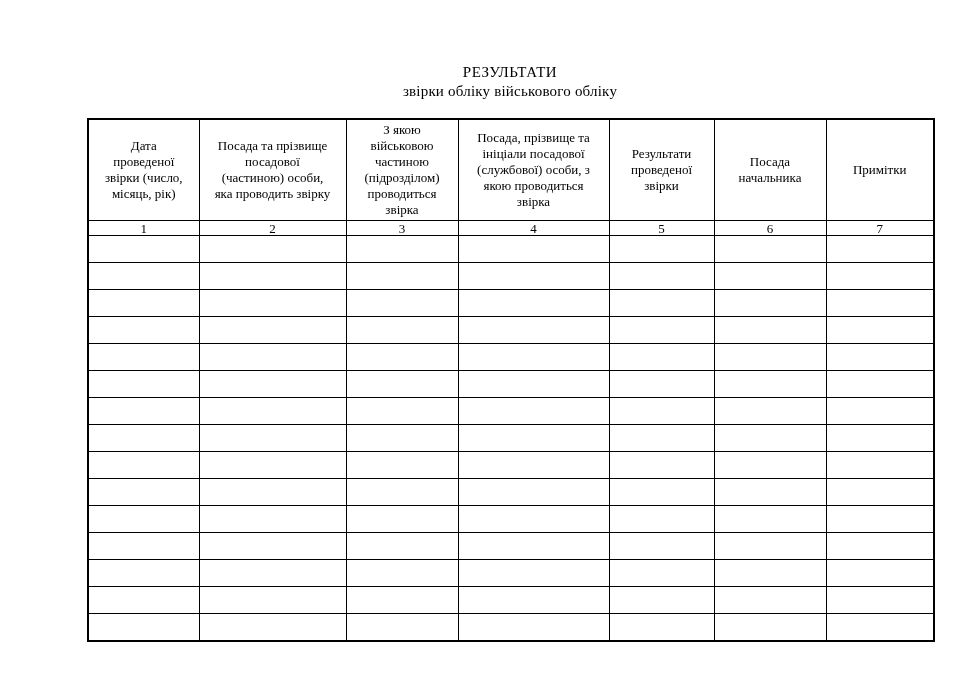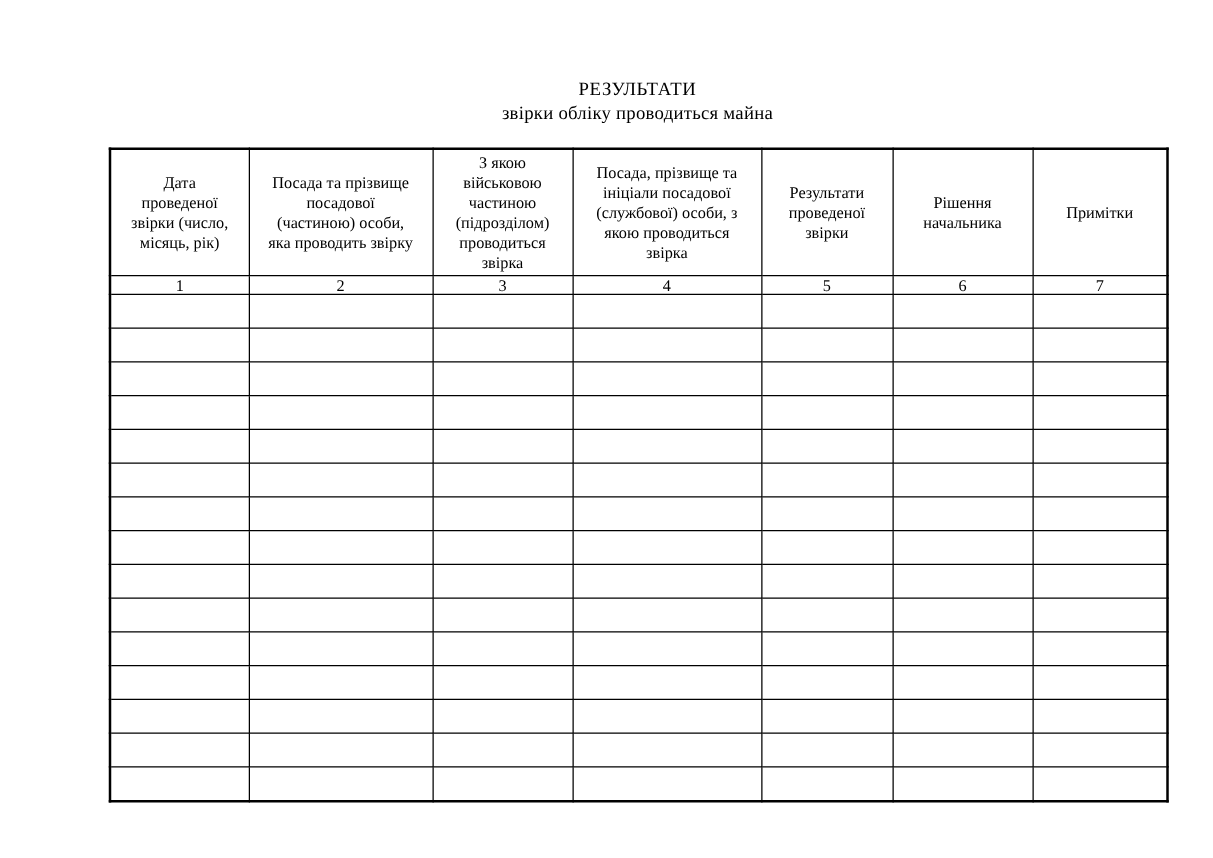--- a/index.html
+++ b/index.html
@@ -63,21 +63,21 @@
   tbody tr.data-row td {
     height: 24px;
   }
 </style>
 </head>
 <body>
 
 <div class="page">
   <div class="title-wrap">
     <div class="doc-title">РЕЗУЛЬТАТИ</div>
-    <div class="doc-subtitle">звірки обліку проводиться майна</div>
+    <div class="doc-subtitle">звірки обліку військового обліку</div>
   </div>
 
   <table class="results">
     <colgroup>
       <col style="width:111px">
       <col style="width:147px">
       <col style="width:112px">
       <col style="width:151px">
       <col style="width:105px">
       <col style="width:112px">
@@ -100,21 +100,21 @@
 проводиться
 звірка</th>
           <th>Посада, прізвище та
 ініціали посадової
 (службової) особи, з
 якою проводиться
 звірка</th>
           <th>Результати
 проведеної
 звірки</th>
-          <th>Рішення
+          <th>Посада
 начальника</th>
           <th>Примітки</th>
         </tr>
       <tr class="number-row">
           <th>1</th>
           <th>2</th>
           <th>3</th>
           <th>4</th>
           <th>5</th>
           <th>6</th>

